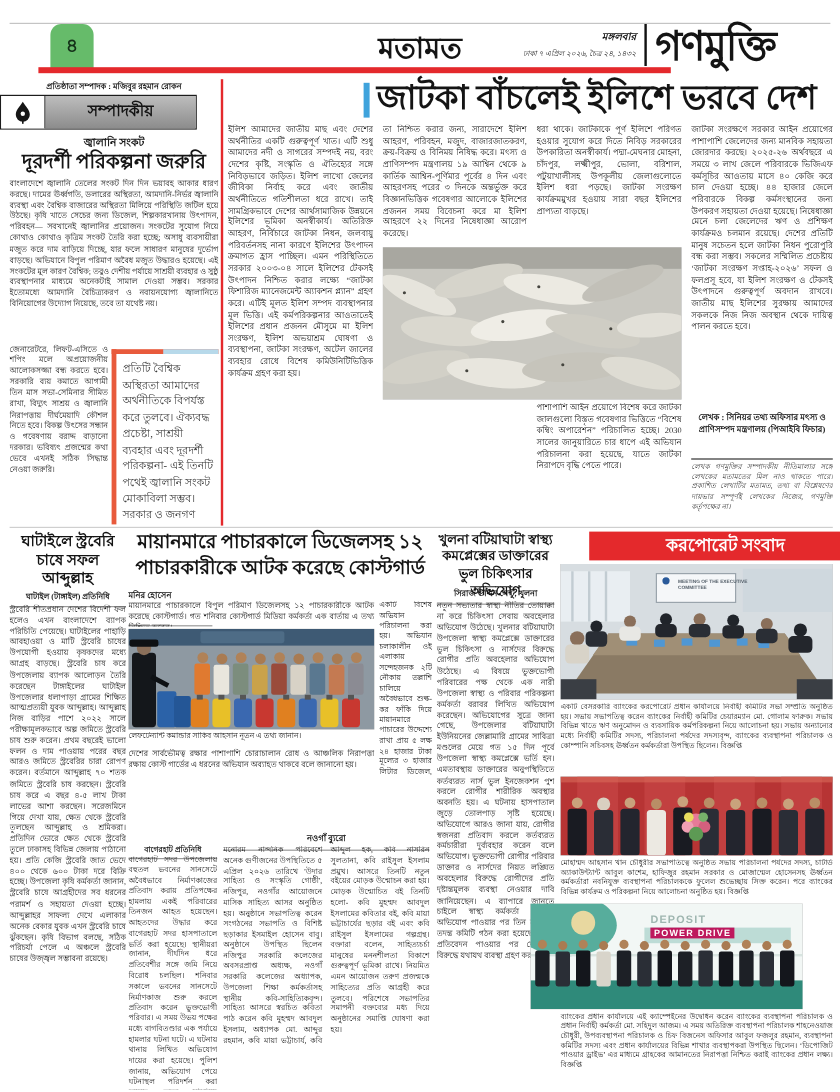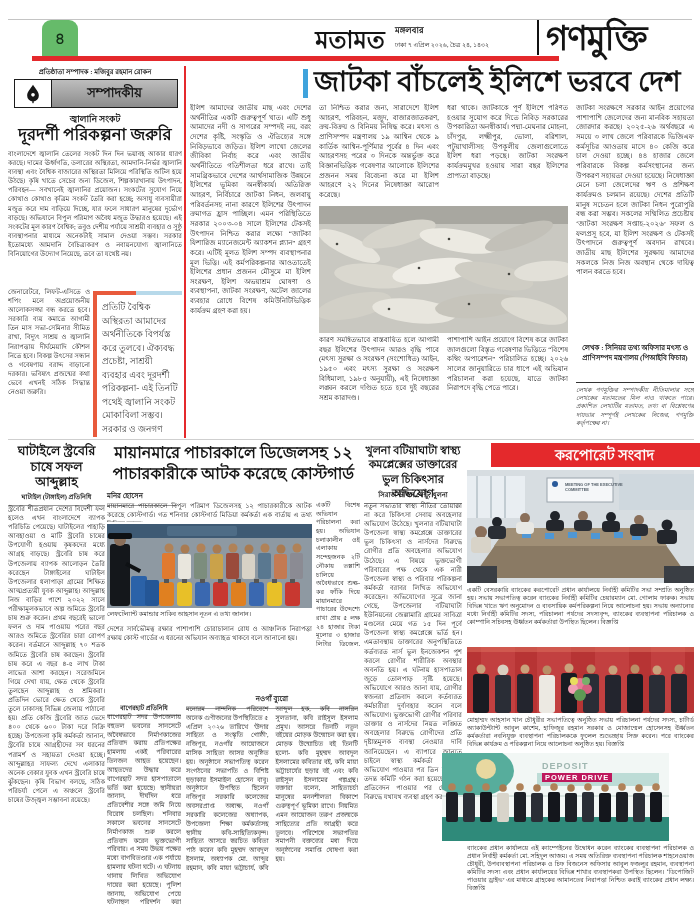--- a/index.html
+++ b/index.html
@@ -30,30 +30,30 @@
 </head>
 <body>
 
 <div id="page">
 
   <div class="abs" style="left:8px;top:19px;width:684px;height:1px;background:#c4c4c4;"></div>
   <div class="abs c" style="left:42px;top:20px;width:36px;height:38px;background:#66bb6a;border-radius:9px 9px 0 0;line-height:38px;font-size:16px;font-weight:bold;color:#143018;">
     <span>৪</span>
   </div>
   <div class="abs c b" style="left:260px;top:21px;width:180px;font-size:24px;">মতামত</div>
-  <div class="abs" style="left:395px;top:24px;width:135px;">
+  <div class="abs" style="left:395px;top:24px;width:135px;text-align:right;font-style:italic;">
     <div style="font-size:8.5px;font-weight:bold;">মঙ্গলবার</div>
     <div style="font-size:6.2px;margin-top:2px;">ঢাকা ৭ এপ্রিল ২০২৬, চৈত্র ২৪, ১৪৩২</div>
   </div>
   <div class="abs" style="left:537px;top:20px;width:2px;height:35px;background:#111;"></div>
   <div class="abs masthead" style="left:546px;top:12px;width:150px;font-size:34px;">গণমুক্তি</div>
   <div class="abs hl" style="left:8px;top:56px;width:527px;height:4.5px;"></div>
 
   <div class="abs c b" style="left:8px;top:66px;width:174px;font-size:6.8px;">প্রতিষ্ঠাতা সম্পাদক : মজিবুর রহমান রোকন</div>
-  <div class="abs edlabelbox" style="left:14px;top:79px;width:162px;height:27px;">
+  <div class="abs edlabelbox" style="left:0;top:79px;width:162px;height:27px;">
     <div class="iconcell">
       <svg width="20" height="22" viewBox="0 0 24 24">
           <path d="M12 1 C9 6 5 9 5 14 a7 7 0 0 0 14 0 C19 9 15 6 12 1 Z" fill="#161616"></path>
           <circle cx="12" cy="13" r="2.2" fill="#fff"></circle>
           <rect x="11.2" y="17" width="1.6" height="6" fill="#161616"></rect>
         </svg>
     </div>
     <div class="labelcell">সম্পাদকীয়</div>
   </div>
   <div class="abs c b" style="left:8px;top:112px;width:174px;font-size:9px;">জ্বালানি সংকট</div>
@@ -91,34 +91,33 @@
       <ellipse cx="215" cy="105" rx="34" ry="11" fill="#dedcd3" transform="rotate(15 215 105)"></ellipse>
       <circle cx="18" cy="38" r="1.3" fill="#45453f"></circle>
         <circle cx="100" cy="62" r="1.3" fill="#45453f"></circle>
       <circle cx="130" cy="33" r="1.3" fill="#45453f"></circle>
         <circle cx="70" cy="103" r="1.3" fill="#45453f"></circle>
       <circle cx="190" cy="68" r="1.3" fill="#45453f"></circle>
         <circle cx="150" cy="98" r="1.3" fill="#45453f"></circle>
     </svg>
   </div>
 
-  <div class="abs j" style="left:319px;top:336px;width:120px;height:100px;font-size:7px;">কারণ সমন্বিতভাবে বাস্তবায়িত হলে আগামী বছর ইলিশের উৎপাদন আরও বৃদ্ধি পাবে (মৎস্য সুরক্ষা ও সংরক্ষণ (সংশোধিত) আইন, ১৯৫০ এবং মৎস্য সুরক্ষা ও সংরক্ষণ বিধিমালা, ১৯৮৫ অনুযায়ী), এই নিষেধাজ্ঞা লঙ্ঘন করলে দণ্ডিত হতে হবে দুই বছরের সশ্রম কারাদণ্ড।</div>
-  <div class="abs j" style="left:447px;top:336px;width:121px;height:100px;font-size:7px;">পাশাপাশি আইন প্রয়োগে বিশেষ করে জাটকা জালগুলো বিস্তৃত গবেষণার ভিত্তিতে “বিশেষ কম্বিং অপারেশন” পরিচালিত হচ্ছে। ২০২৬ সালের জানুয়ারিতে চার ধাপে এই অভিযান পরিচালনা করা হয়েছে, যাতে জাটকা নিরাপদে বৃদ্ধি পেতে পারে।</div>
+  <div class="abs j" style="left:447px;top:336px;width:121px;height:100px;font-size:7px;">পাশাপাশি আইন প্রয়োগে বিশেষ করে জাটকা জালগুলো বিস্তৃত গবেষণার ভিত্তিতে “বিশেষ কম্বিং অপারেশন” পরিচালিত হচ্ছে। 2030 সালের জানুয়ারিতে চার ধাপে এই অভিযান পরিচালনা করা হয়েছে, যাতে জাটকা নিরাপদে বৃদ্ধি পেতে পারে।</div>
   <div class="abs j" style="left:576px;top:104px;width:118px;height:236px;font-size:7px;">জাটকা সংরক্ষণে সরকার আইন প্রয়োগের পাশাপাশি জেলেদের জন্য মানবিক সহায়তা জোরদার করছে। ২০২৫-২৬ অর্থবছরে এ সময়ে ৩ লাখ জেলে পরিবারকে ভিজিএফ কর্মসূচির আওতায় মাসে ৪০ কেজি করে চাল দেওয়া হচ্ছে। ৪৪ হাজার জেলে পরিবারকে বিকল্প কর্মসংস্থানের জন্য উপকরণ সহায়তা দেওয়া হয়েছে। নিষেধাজ্ঞা মেনে চলা জেলেদের ঋণ ও প্রশিক্ষণ কার্যক্রমও চলমান রয়েছে। দেশের প্রতিটি মানুষ সচেতন হলে জাটকা নিধন পুরোপুরি বন্ধ করা সম্ভব। সকলের সম্মিলিত প্রচেষ্টায় ‘জাটকা সংরক্ষণ সপ্তাহ-২০২৬’ সফল ও ফলপ্রসূ হবে, যা ইলিশ সংরক্ষণ ও টেকসই উৎপাদনে গুরুত্বপূর্ণ অবদান রাখবে। জাতীয় মাছ ইলিশের সুরক্ষায় আমাদের সকলকে নিজ নিজ অবস্থান থেকে দায়িত্ব পালন করতে হবে।</div>
   <div class="abs c b" style="left:576px;top:344px;width:118px;font-size:7px;line-height:1.4;">লেখক : সিনিয়র তথ্য অফিসার মৎস্য ও প্রাণিসম্পদ মন্ত্রণালয় (পিআইবি ফিচার)</div>
   <div class="abs disc" style="left:576px;top:382px;width:118px;height:54px;">লেখক গণমুক্তির সম্পাদকীয় নীতিমালার সঙ্গে লেখকের মতামতের মিল নাও থাকতে পারে। প্রকাশিত লেখাটির মতামত, তথ্য বা বিশ্লেষণের দায়ভার সম্পূর্ণই লেখকের নিজের, গণমুক্তি কর্তৃপক্ষের না।</div>
 
   <div class="abs" style="left:8px;top:439px;width:686px;height:1px;background:#cfcfcf;"></div>
 
   <div class="abs c" style="left:8px;top:444px;width:97px;font-size:12.5px;font-weight:800;line-height:1.25;">ঘাটাইলে স্ট্রবেরি চাষে সফল আব্দুল্লাহ</div>
   <div class="abs c b byline-rule" style="left:8px;top:492px;width:97px;font-size:6.5px;padding-bottom:2px;">ঘাটাইল (টাঙ্গাইল) প্রতিনিধি</div>
   <div class="abs j small" style="left:8px;top:504px;width:97px;height:404px;">স্ট্রবেরি শীতপ্রধান দেশের বিদেশী ফল হলেও এখন বাংলাদেশে ব্যাপক পরিচিতি পেয়েছে। ঘাটাইলের পাহাড়ি আবহাওয়া ও মাটি স্ট্রবেরি চাষের উপযোগী হওয়ায় কৃষকদের মধ্যে আগ্রহ বাড়ছে। স্ট্রবেরি চাষ করে উপজেলায় ব্যাপক আলোড়ন তৈরি করেছেন টাঙ্গাইলের ঘাটাইল উপজেলার ধলাপাড়া গ্রামের শিক্ষিত আত্মপ্রত্যয়ী যুবক আব্দুল্লাহ। আব্দুল্লাহ নিজ বাড়ির পাশে ২০২২ সালে পরীক্ষামূলকভাবে অল্প জমিতে স্ট্রবেরি চাষ শুরু করেন। প্রথম বছরেই ভালো ফলন ও দাম পাওয়ায় পরের বছর আরও জমিতে স্ট্রবেরির চারা রোপণ করেন। বর্তমানে আব্দুল্লাহ ৭০ শতক জমিতে স্ট্রবেরি চাষ করছেন। স্ট্রবেরি চাষ করে এ বছর ৪-৫ লাখ টাকা লাভের আশা করছেন। সরেজমিনে গিয়ে দেখা যায়, ক্ষেত থেকে স্ট্রবেরি তুলছেন আব্দুল্লাহ ও শ্রমিকরা। প্রতিদিন ভোরে ক্ষেত থেকে স্ট্রবেরি তুলে ঢাকাসহ বিভিন্ন জেলায় পাঠানো হয়। প্রতি কেজি স্ট্রবেরি জাত ভেদে ৪০০ থেকে ৬০০ টাকা দরে বিক্রি হচ্ছে। উপজেলা কৃষি কর্মকর্তা জানান, স্ট্রবেরি চাষে আগ্রহীদের সব ধরনের পরামর্শ ও সহায়তা দেওয়া হচ্ছে। আব্দুল্লাহর সাফল্য দেখে এলাকার অনেক বেকার যুবক এখন স্ট্রবেরি চাষে ঝুঁকছেন। কৃষি বিভাগ বলছে, সঠিক পরিচর্যা পেলে এ অঞ্চলে স্ট্রবেরি চাষের উজ্জ্বল সম্ভাবনা রয়েছে।</div>
 
   <div class="abs c" style="left:107px;top:443px;width:253px;font-size:16px;font-weight:800;line-height:1.3;">মায়ানমারে পাচারকালে ডিজেলসহ ১২ পাচারকারীকে আটক করেছে কোস্টগার্ড</div>
-  <div class="abs b byline-rule" style="left:107px;top:490px;width:70px;font-size:7px;padding-bottom:3px;">মনির হোসেন</div>
+  <div class="abs b byline-rule" style="left:107px;top:490px;width:70px;font-size:7px;padding-bottom:19px;">মনির হোসেন</div>
   <div class="abs j small" style="left:107px;top:501px;width:205px;height:21px;">মায়ানমারে পাচারকালে বিপুল পরিমাণ ডিজেলসহ ১২ পাচারকারীকে আটক করেছে কোস্টগার্ড। গত শনিবার কোস্টগার্ড মিডিয়া কর্মকর্তা এক বার্তায় এ তথ্য নিশ্চিত করেন।</div>
   <div class="abs photo" style="left:107px;top:524px;width:205px;height:84px;">
     <svg viewBox="0 0 205 84" preserveAspectRatio="none">
       <rect width="205" height="84" fill="#8e99a2"></rect>
       <rect width="205" height="14" fill="#3e5a74"></rect>
       <rect x="60" y="2" width="70" height="10" fill="#4e6c86" rx="2"></rect>
       <rect x="24" y="52" width="16" height="30" rx="2" fill="#2b62a8"></rect>
       <rect x="38" y="56" width="14" height="26" rx="2" fill="#245696"></rect>
       <rect x="3" y="20" width="20" height="62" rx="3" fill="#14171b"></rect>
       <circle cx="13" cy="16" r="6" fill="#8a6f5a"></circle>

